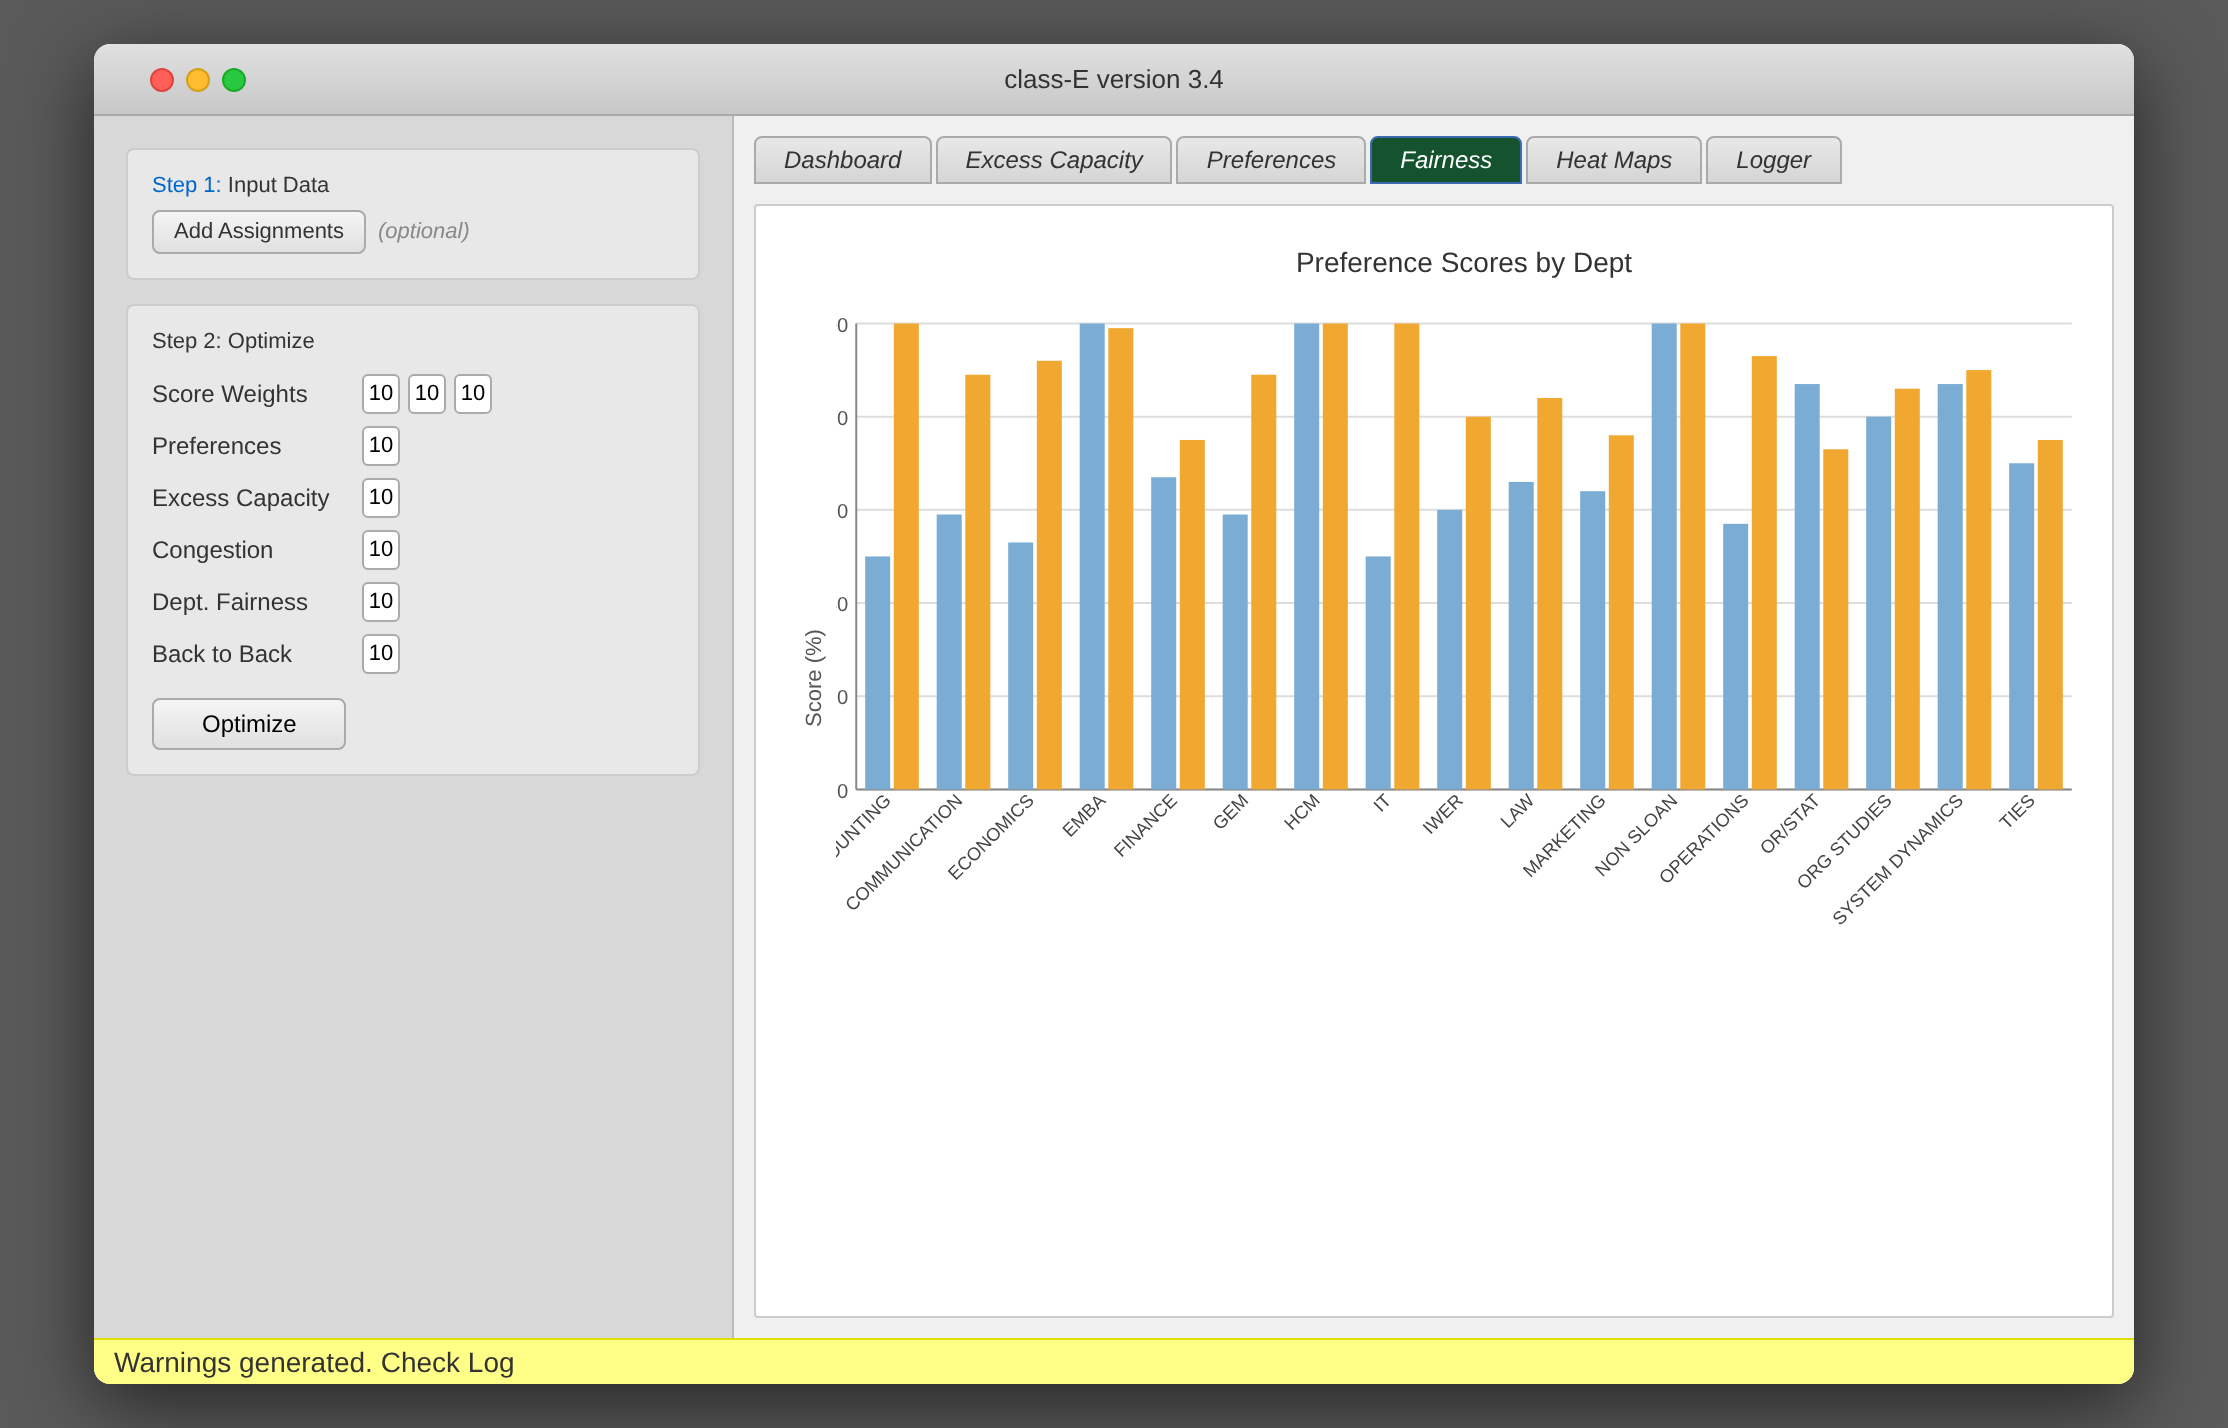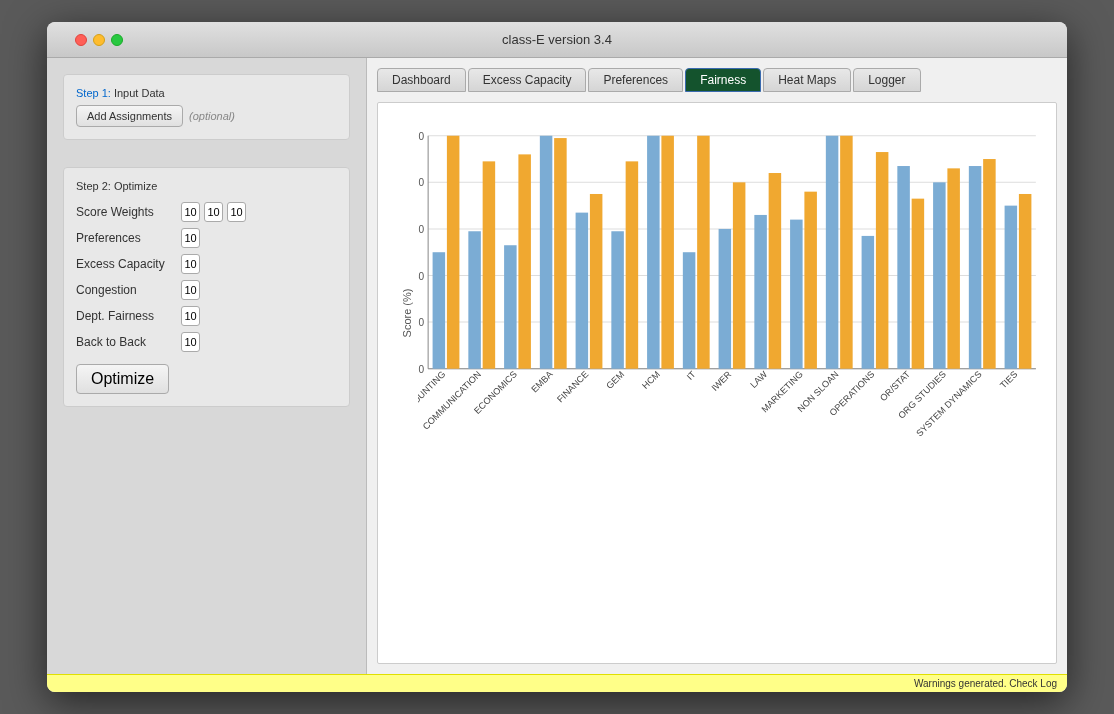--- a/index.html
+++ b/index.html
@@ -54,21 +54,21 @@
       flex: 1;
       overflow: hidden;
     }
     .left-panel {
       width: 320px;
       background: #d8d8d8;
       border-right: 1px solid #bbb;
       padding: 16px;
       display: flex;
       flex-direction: column;
-      gap: 27px;
+      gap: 12px;
     }
     .step-label {
       font-size: 11px;
       color: #333;
       margin-bottom: 6px;
     }
     .step-label span { color: #0066cc; }
     .btn {
       background: linear-gradient(to bottom, #f5f5f5, #e0e0e0);
       border: 1px solid #aaa;
@@ -105,22 +105,22 @@
       background: white;
       font-size: 11px;
       text-align: center;
       margin-right: 4px;
       padding: 0 2px;
     }
     .optimize-btn {
       background: linear-gradient(to bottom, #f5f5f5, #e0e0e0);
       border: 1px solid #aaa;
       border-radius: 4px;
-      padding: 5px 14px;
-      font-size: 16px;
+      padding: 5px 24px;
+      font-size: 12px;
       cursor: pointer;
       margin-top: 6px;
     }
     .right-panel {
       flex: 1;
       display: flex;
       flex-direction: column;
       background: #f0f0f0;
       padding: 10px;
     }
@@ -130,20 +130,21 @@
       margin-bottom: 10px;
     }
     .tab {
       padding: 4px 14px;
       font-size: 12px;
       border: 1px solid #aaa;
       border-radius: 4px 4px 0 0;
       background: linear-gradient(to bottom, #e8e8e8, #d5d5d5);
       cursor: pointer;
       color: #333;
+      font-style: italic;
     }
     .tab.active {
       background: #14532d;
       color: white;
       border-color: #3a6aaf;
     }
     .chart-container {
       flex: 1;
       background: white;
       border: 1px solid #ccc;
@@ -193,23 +194,22 @@
       margin-bottom: 4px;
     }
     .legend-color {
       width: 20px;
       height: 14px;
     }
     .status-bar {
       background: #ffff88;
       border-top: 1px solid #e0e000;
       padding: 3px 10px;
-      font-size: 10px;
-      color: #333;
-      text-align: right;
+      font-size: 14px;
+      color: #333;
     }
   </style>
 </head>
 <body>
 
 <div class="window">
 
   <div class="title-bar">
     <div class="traffic-lights">
       <div class="tl tl-red"></div>
@@ -270,20 +270,21 @@
       <div class="tab-bar">
         <div class="tab">Dashboard</div>
         <div class="tab">Excess Capacity</div>
         <div class="tab">Preferences</div>
         <div class="tab active">Fairness</div>
         <div class="tab">Heat Maps</div>
         <div class="tab">Logger</div>
       </div>
 
       <div class="chart-container">
+        <div class="chart-title">Preference Scores by Dept</div>
         <div class="chart-area">
           <span class="y-axis-label">Score (%)</span>
           <svg class="chart-svg" id="bar-chart" viewBox="0 0 620 370" preserveAspectRatio="xMidYMid meet">
               <line x1="10" x2="610" y1="240" y2="240" stroke="#ddd" stroke-width="1"></line>
               <text x="6" y="244" text-anchor="end" font-size="10" fill="#555">0</text>
               <line x1="10" x2="610" y1="194" y2="194" stroke="#ddd" stroke-width="1"></line>
               <text x="6" y="198" text-anchor="end" font-size="10" fill="#555">20</text>
               <line x1="10" x2="610" y1="148" y2="148" stroke="#ddd" stroke-width="1"></line>
               <text x="6" y="152" text-anchor="end" font-size="10" fill="#555">40</text>
               <line x1="10" x2="610" y1="102" y2="102" stroke="#ddd" stroke-width="1"></line>

